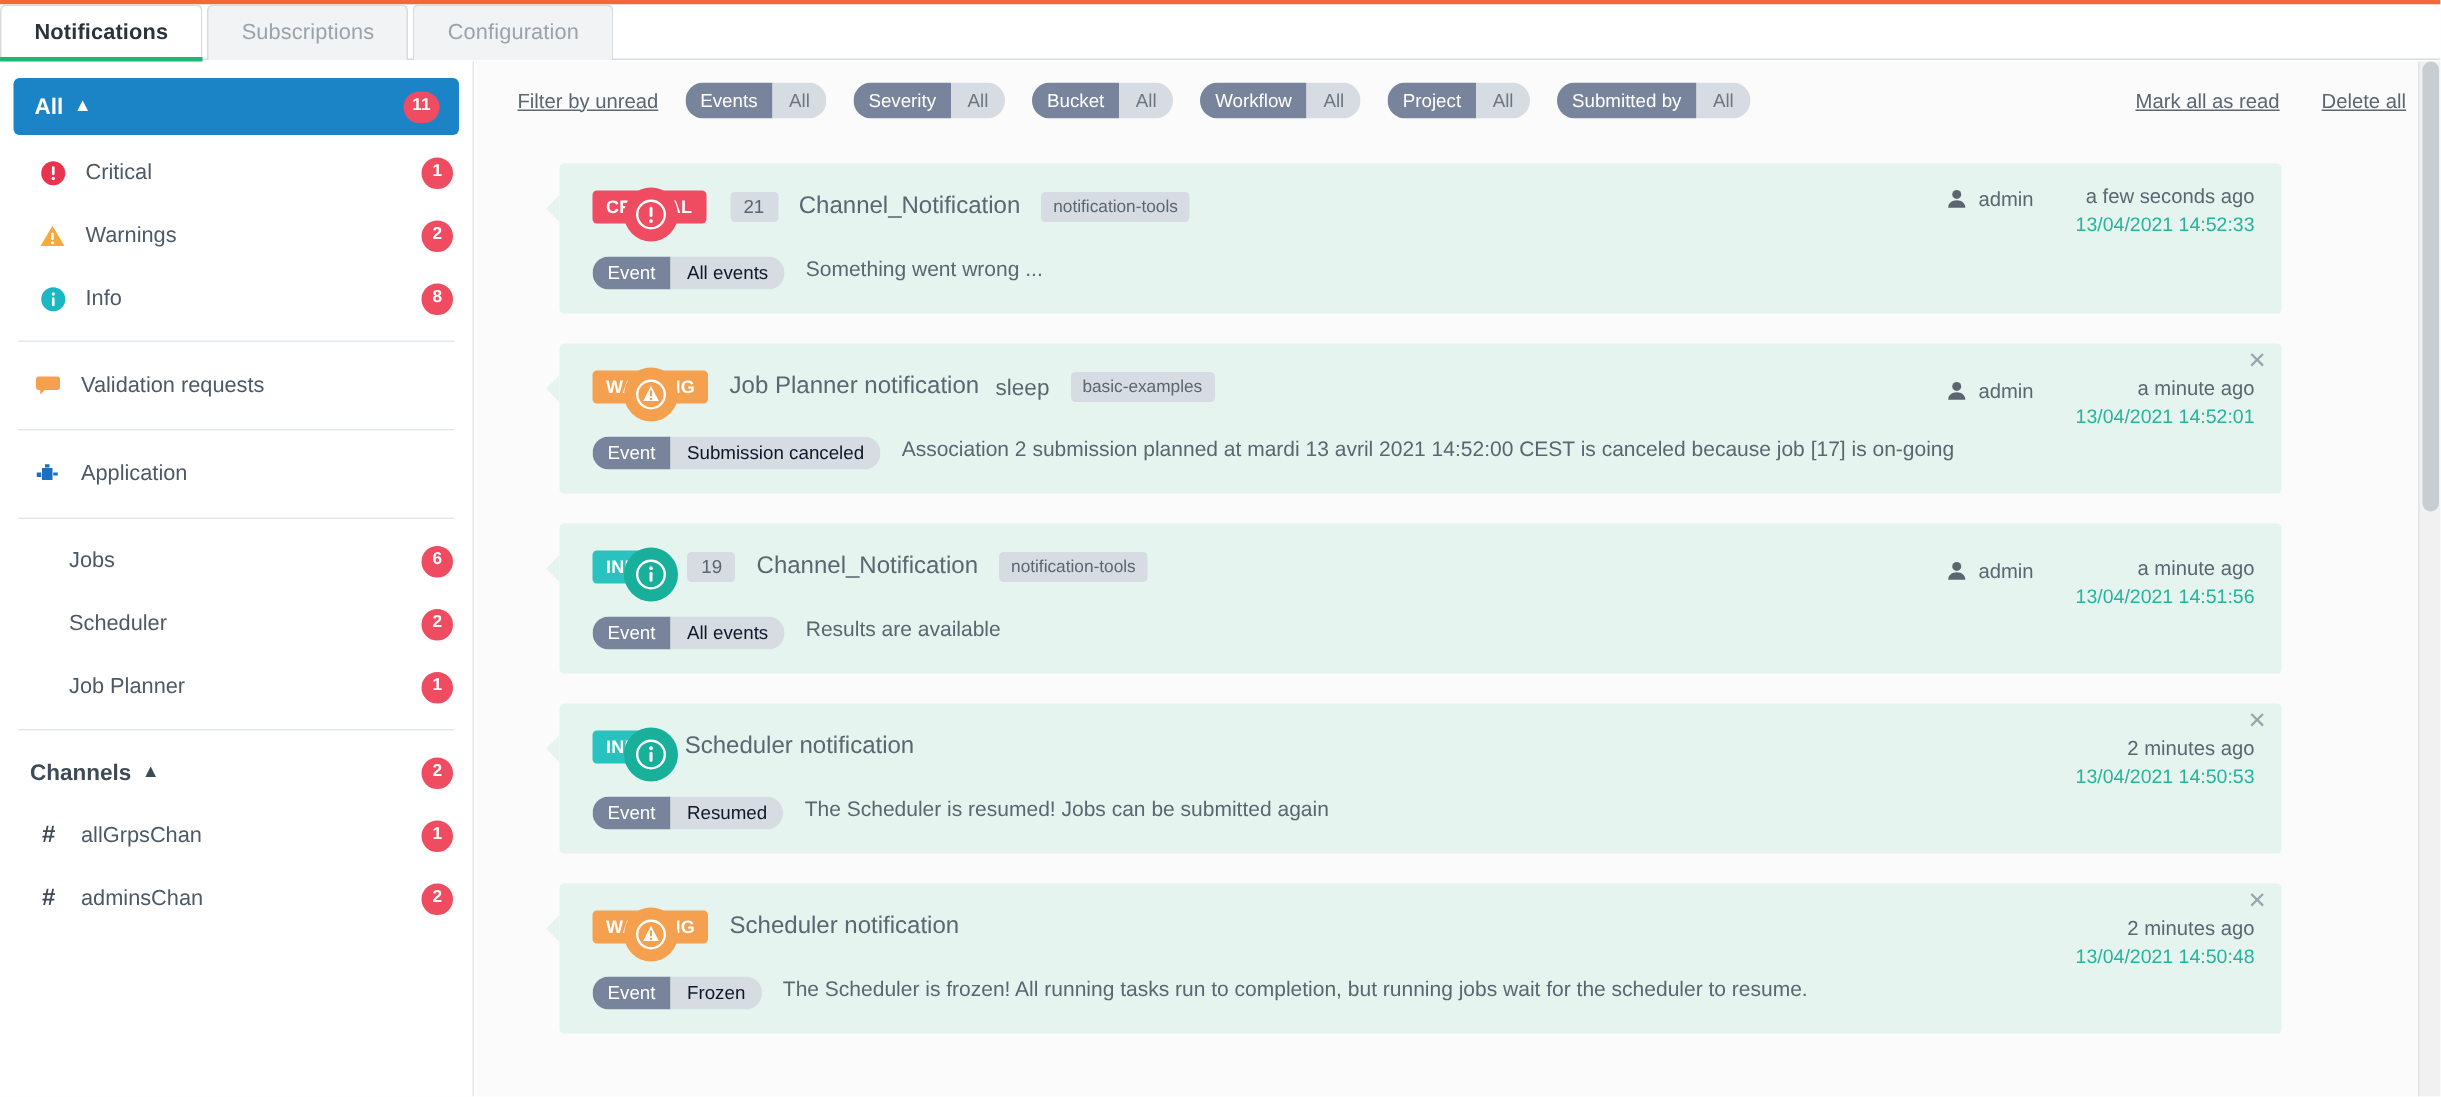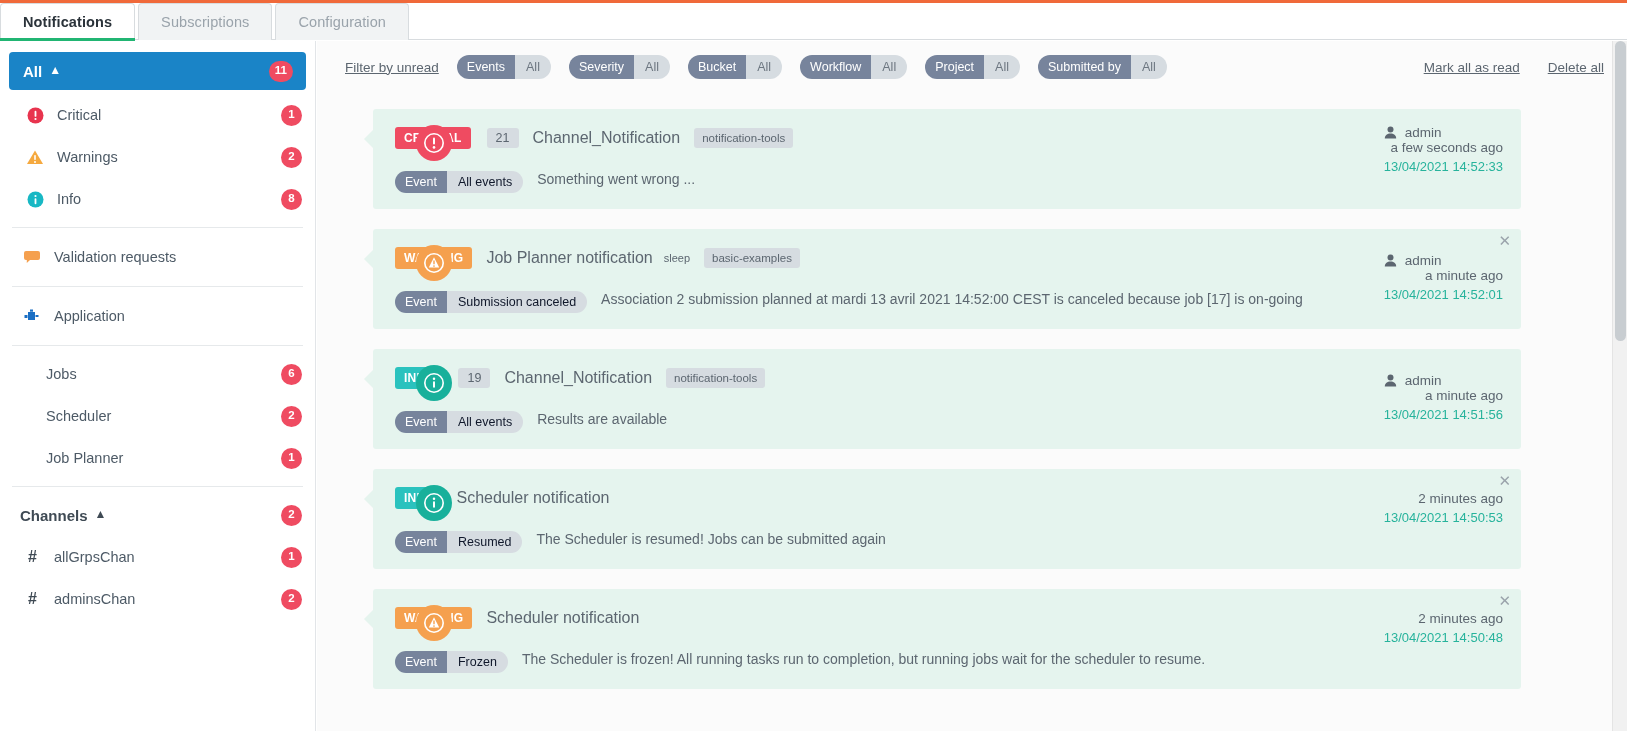--- a/index.html
+++ b/index.html
@@ -275,38 +275,37 @@
     min-width: 30px;
     text-align: center;
   }
   .card-title {
     margin-left: 14px;
     font-size: 16px;
     color: #5c6670;
   }
   .card-sub {
     margin-left: 11px;
-    font-size: 11px;
+    font-size: 15px;
     color: #5c6670;
   }
   .proj-chip {
     margin-left: 14px;
     background: #d6dce1;
     color: #5c6670;
     border-radius: 3px;
     font-size: 11.5px;
     padding: 4px 8px;
   }
 
   .card-meta {
     position: absolute;
     right: 18px; top: 14px;
     display: flex; align-items: flex-start;
     gap: 0;
-    flex-direction: column;
   }
   .meta-user {
     display: flex; align-items: center;
     font-size: 13.5px; color: #5c6670;
     margin-right: 28px;
     padding-top: 2px;
   }
   .meta-user .person { margin-right: 8px; display:flex; }
   .meta-time { text-align: right; }
   .meta-rel {

